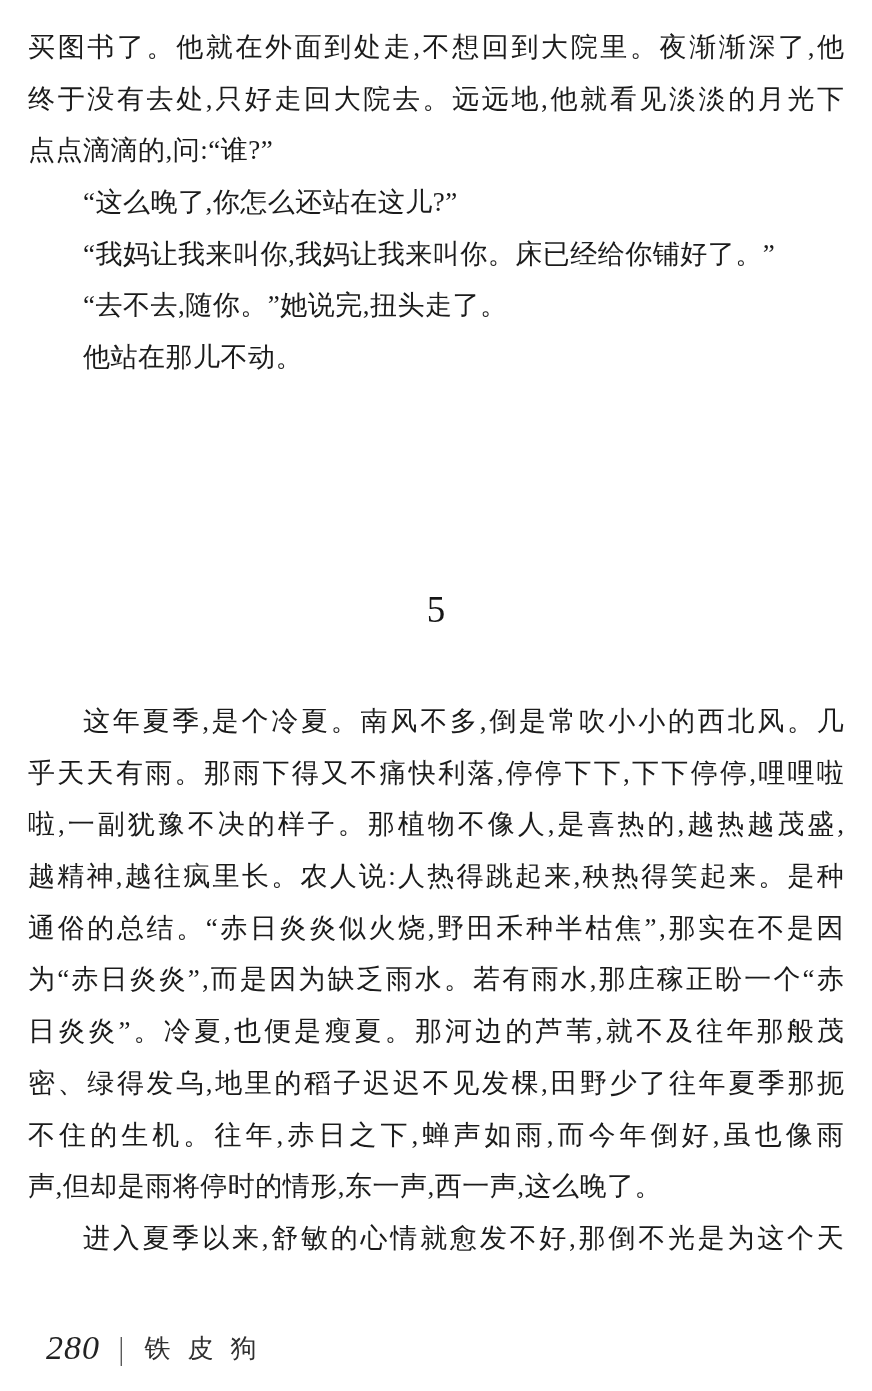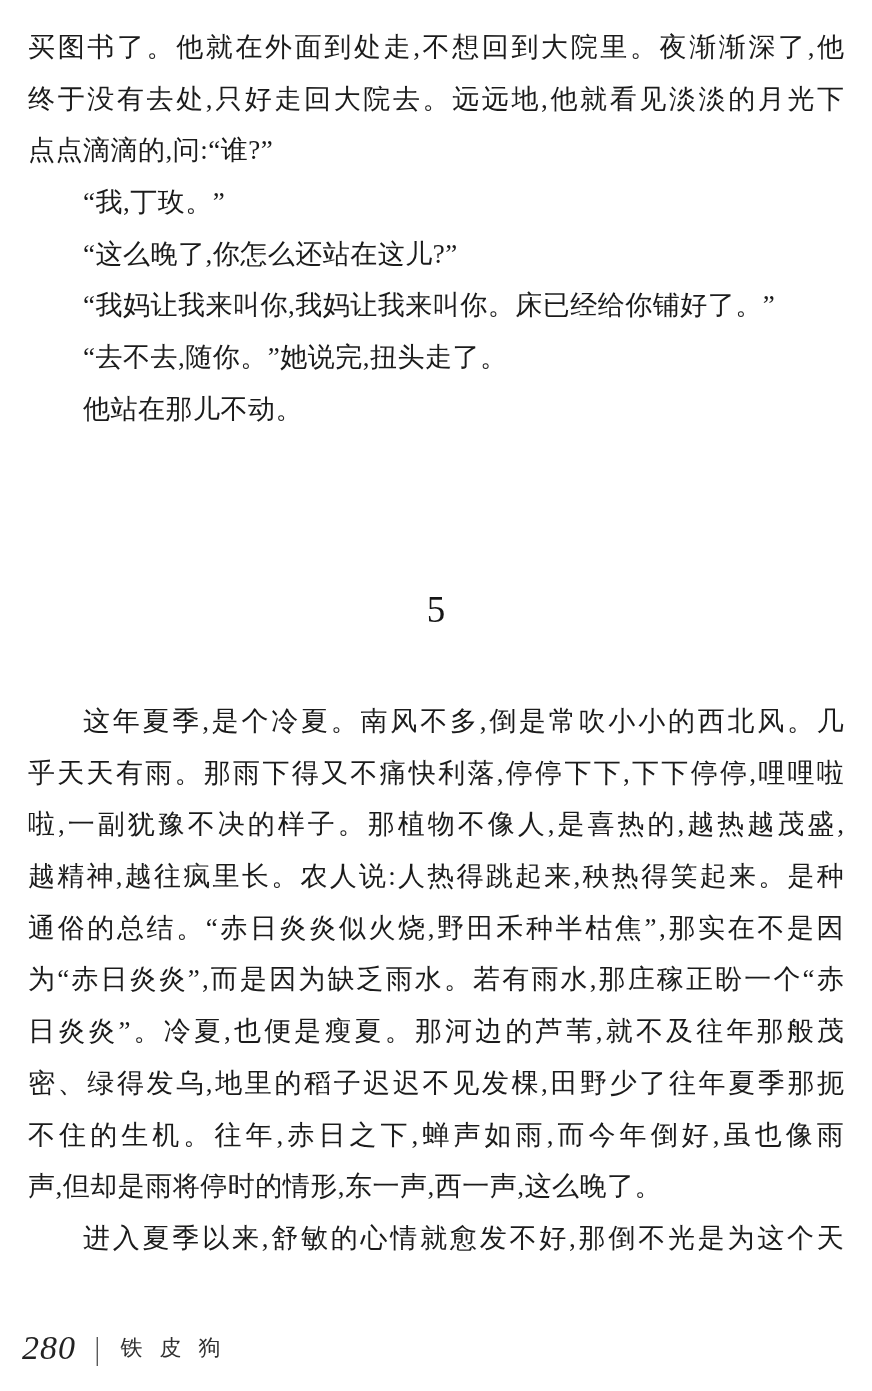--- a/index.html
+++ b/index.html
@@ -42,42 +42,42 @@
     left: 0;
     width: 100%;
     text-align: center;
     font-size: 37px;
     line-height: 48px;
     color: #161616;
   }
   .footer {
     position: absolute;
     top: 1326px;
-    left: 22px;
+    left: 46px;
     height: 44px;
     display: flex;
     align-items: center;
     color: #2d2d2d;
   }
   .page-number {
     font-size: 34px;
     font-style: italic;
     color: #222222;
     letter-spacing: 1px;
   }
   .footer-separator {
     font-size: 32px;
     font-style: normal;
     color: #333333;
     margin: 0 20px 0 18px;
     transform: scaleX(0.7);
     display: inline-block;
   }
   .book-title {
-    font-size: 22px;
+    font-size: 26px;
     letter-spacing: 17px;
     color: #303030;
   }
 </style>
 </head>
 <body>
 
 <div id="text-block-1" class="text-block">
     <div class="line fill">
       <span>买</span>
@@ -135,21 +135,20 @@
       <span>看</span>
       <span>见</span>
       <span>淡</span>
       <span>淡</span>
       <span>的</span>
       <span>月</span>
       <span>光</span>
       <span>下</span>
     </div>
     <div class="line">点点滴滴的,问:“谁?”</div>
-    <div class="line indent">“我,丁玫。”</div>
     <div class="line indent">“这么晚了,你怎么还站在这儿?”</div>
     <div class="line indent">“我妈让我来叫你,我妈让我来叫你。床已经给你铺好了。”</div>
     <div class="line indent">“去不去,随你。”她说完,扭头走了。</div>
     <div class="line indent">他站在那儿不动。</div>
   </div>
 
 <div class="section-heading">5</div>
 
 <div id="text-block-2" class="text-block">
     <div class="line indent fill">

